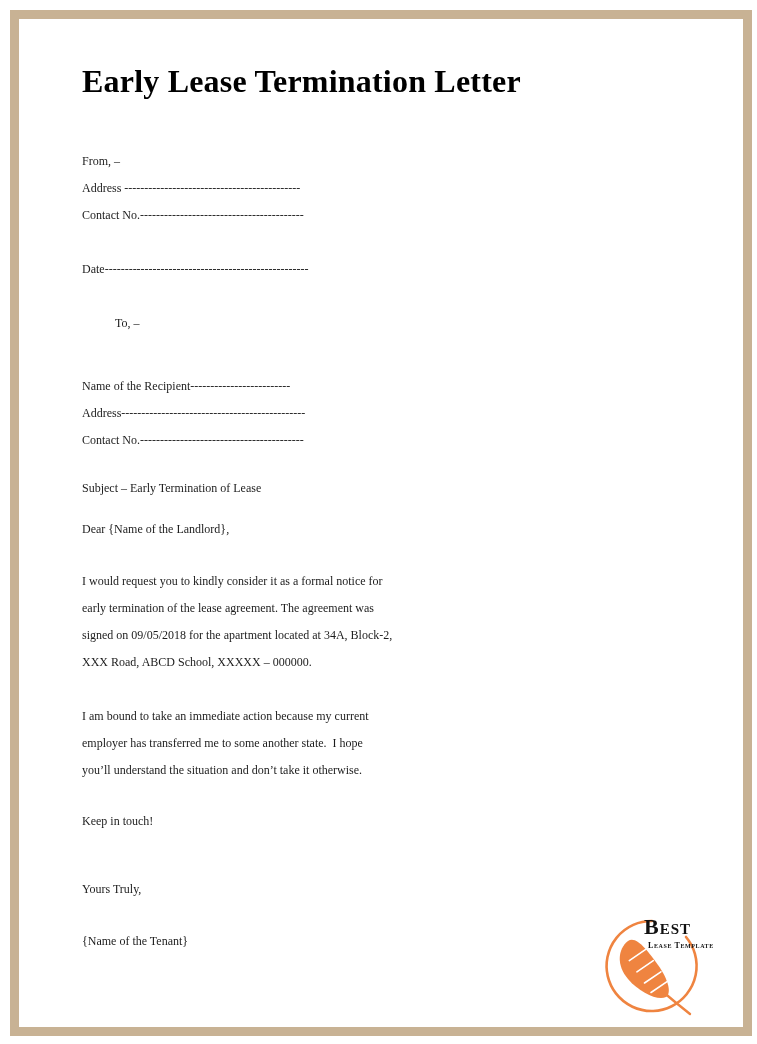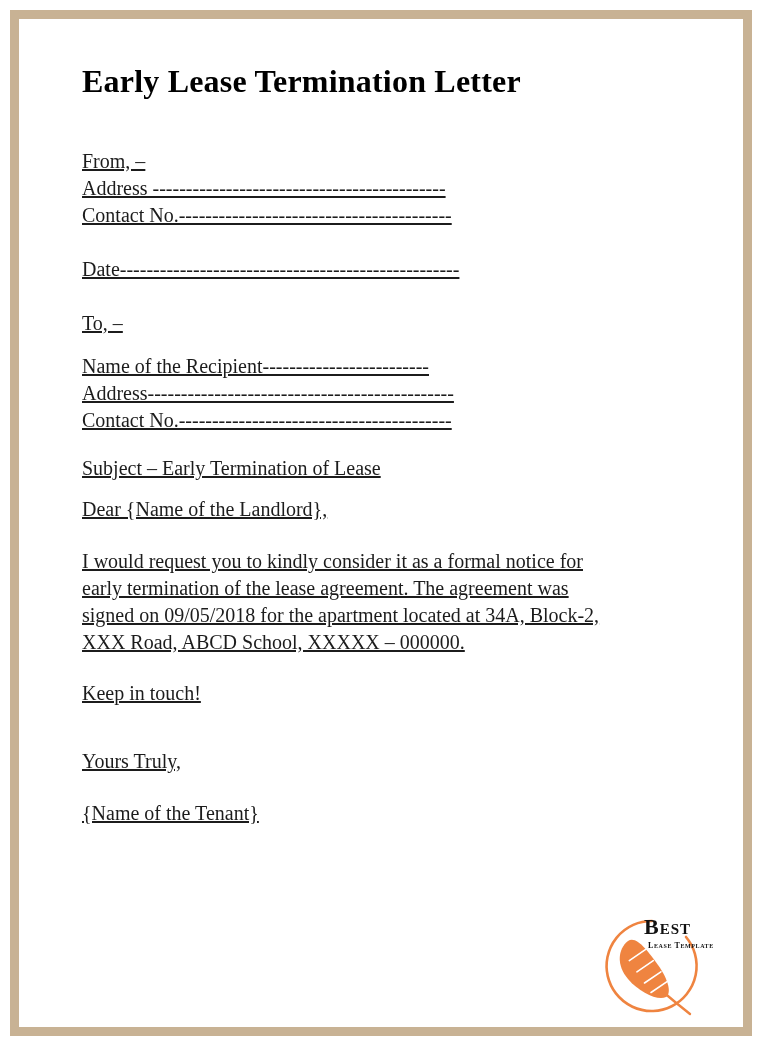--- a/index.html
+++ b/index.html
@@ -24,29 +24,28 @@
   }
   .title {
     margin-top: 63px;
     font-size: 32px;
     line-height: 36px;
     font-weight: bold;
     letter-spacing: 0.2px;
     color: #000000;
   }
   .line {
-    font-size: 20px;
+    font-size: 12px;
     line-height: 27px;
     white-space: pre-wrap;
-    text-decoration: underline;
   }
   .from-block   { margin-top: 49px; }
   .date-line    { margin-top: 27px; }
-  .to-label     { margin-top: 27px; }
-  .to-block     { margin-top: 16px; }
+  .to-label     { margin-top: 27px; margin-left: 33px; }
+  .to-block     { margin-top: 36px; }
   .subject-line { margin-top: 21px; }
   .salutation   { margin-top: 14px; }
   .para1        { margin-top: 25px; }
   .para2        { margin-top: 27px; }
   .closing-remark { margin-top: 24px; }
   .sign-off       { margin-top: 41px; }
   .signature      { margin-top: 25px; }
 
   .logo {
     position: absolute;
@@ -104,20 +103,23 @@
 
   <div class="line subject-line">Subject – Early Termination of Lease</div>
 
   <div class="line salutation">Dear {Name of the Landlord},</div>
 
   <div class="line para1">I would request you to kindly consider it as a formal notice for
 early termination of the lease agreement. The agreement was
 signed on 09/05/2018 for the apartment located at 34A, Block-2,
 XXX Road, ABCD School, XXXXX – 000000.</div>
 
+  <div class="line para2">I am bound to take an immediate action because my current
+employer has transferred me to some another state.  I hope
+you’ll understand the situation and don’t take it otherwise.</div>
 
   <div class="line closing-remark">Keep in touch!</div>
 
   <div class="line sign-off">Yours Truly,</div>
 
   <div class="line signature">{Name of the Tenant}</div>
 
 </div>
 
 <div class="logo">

